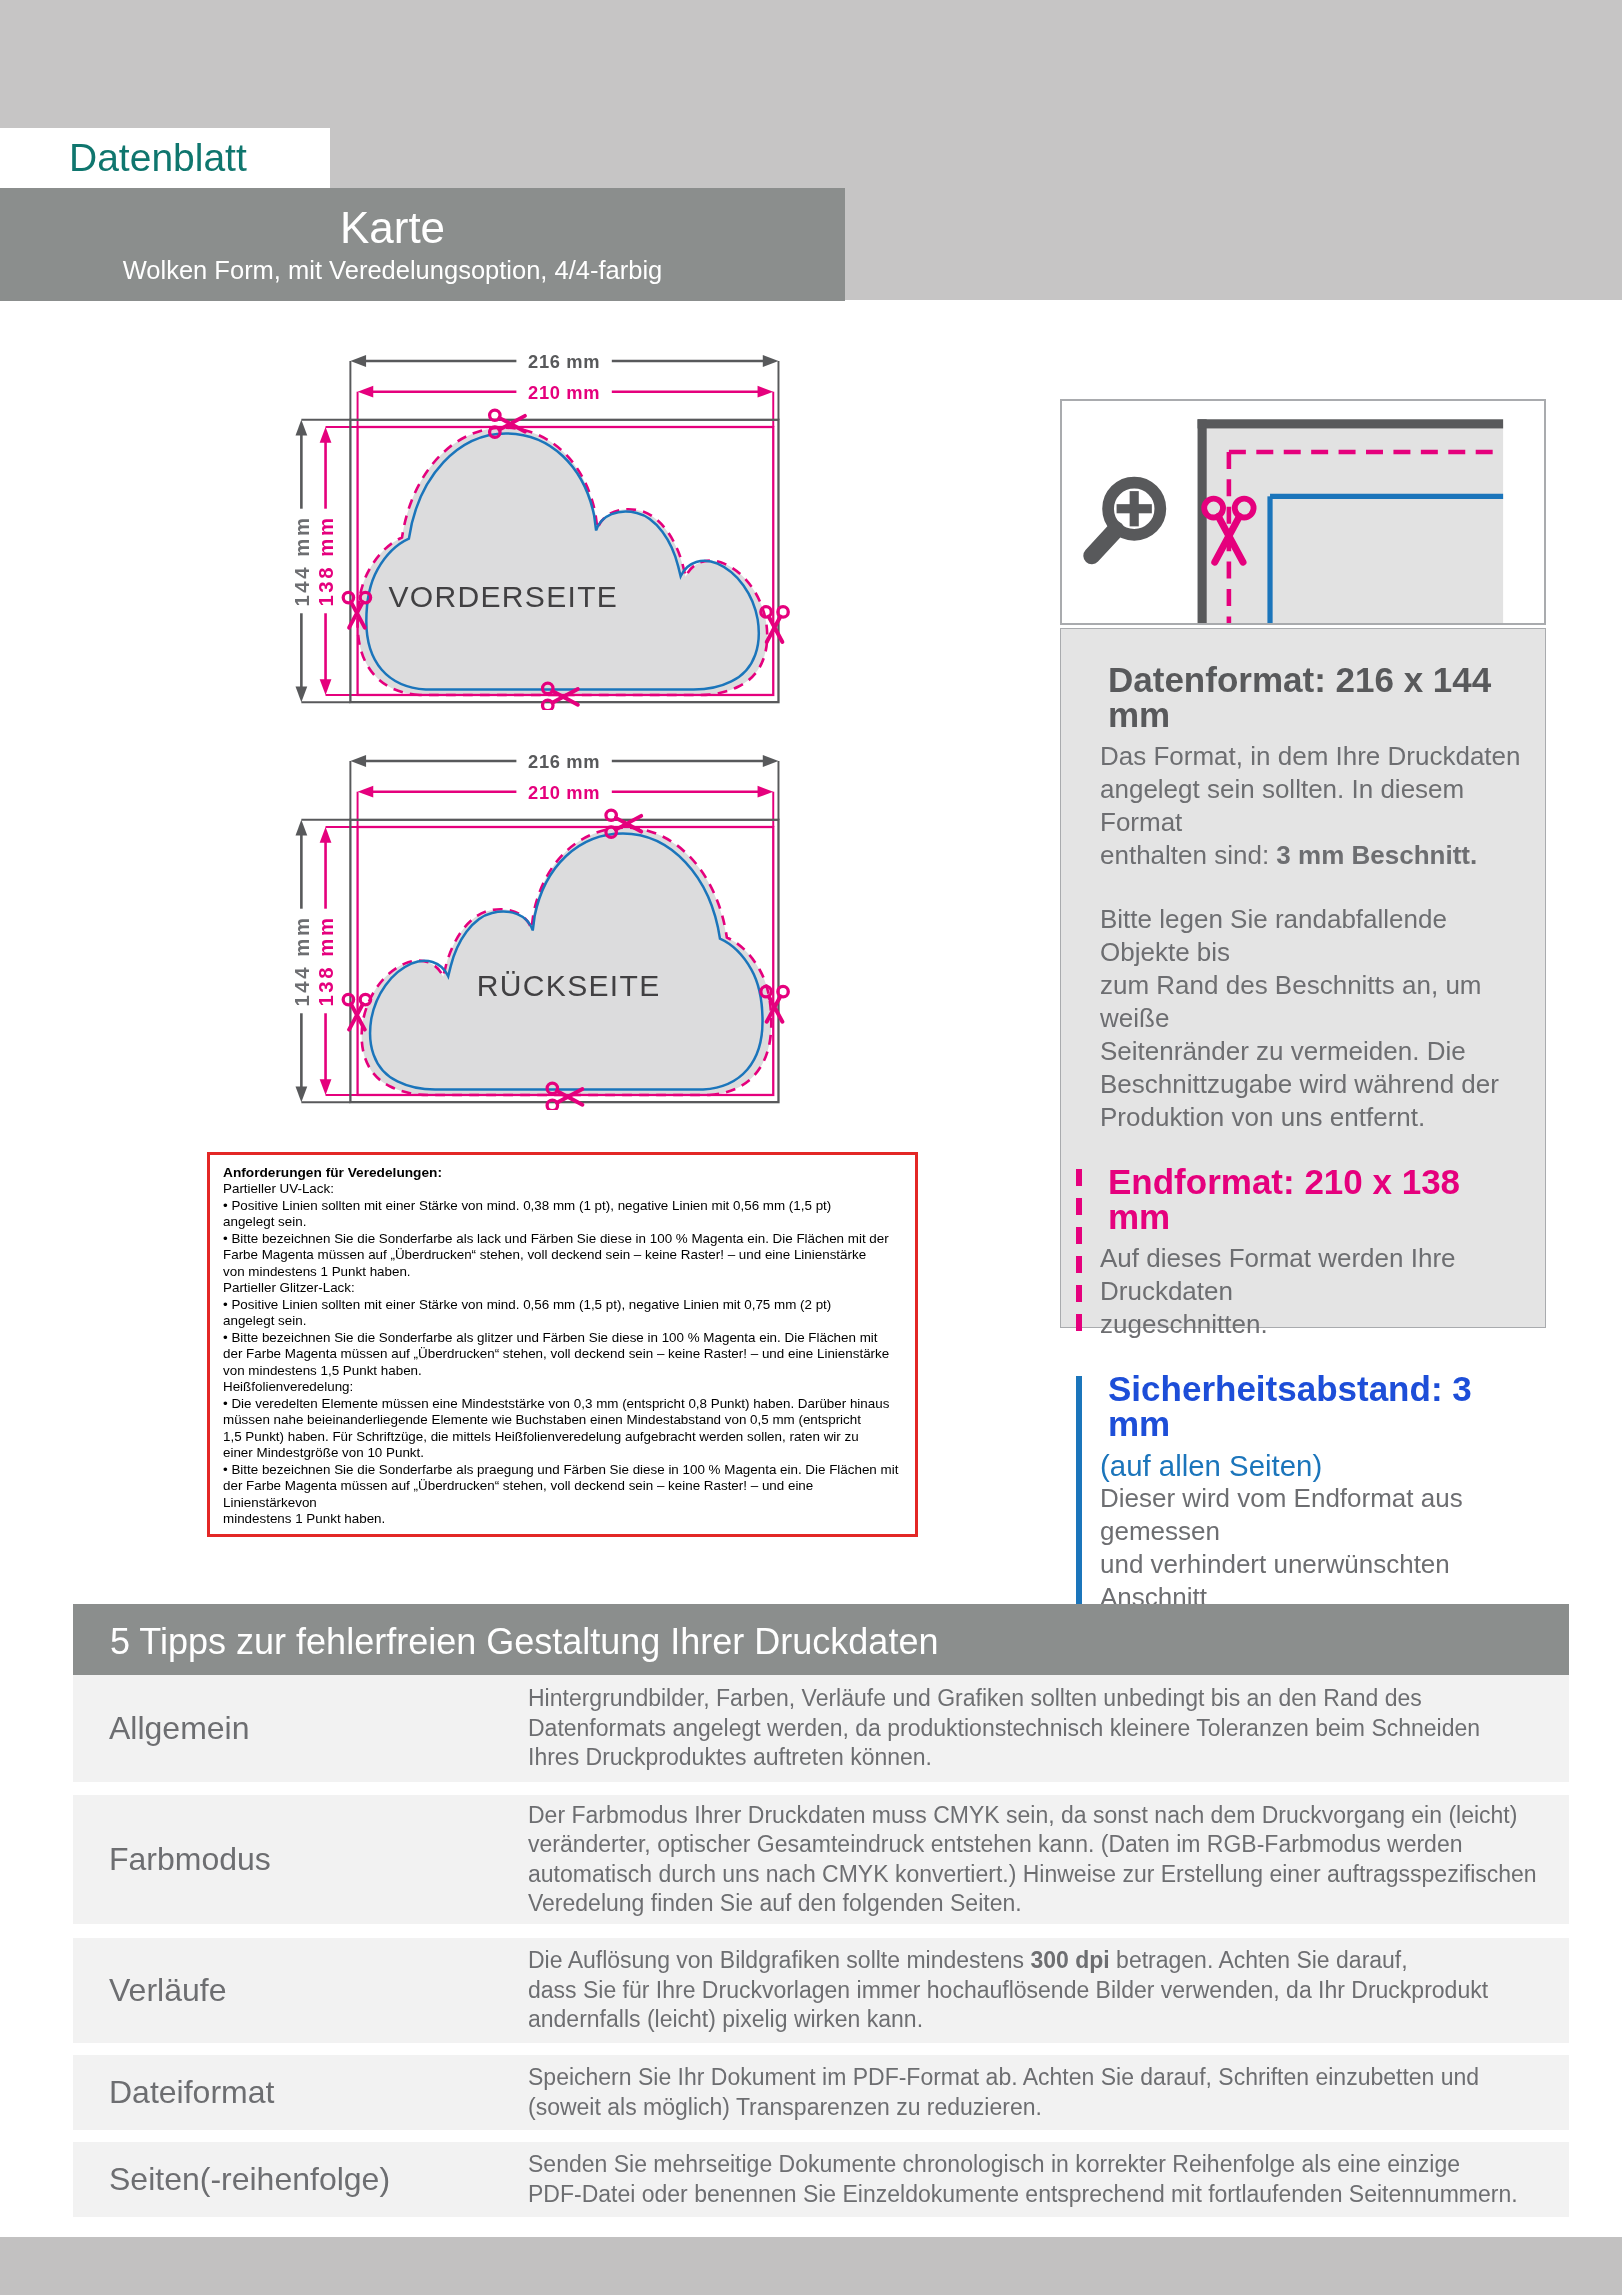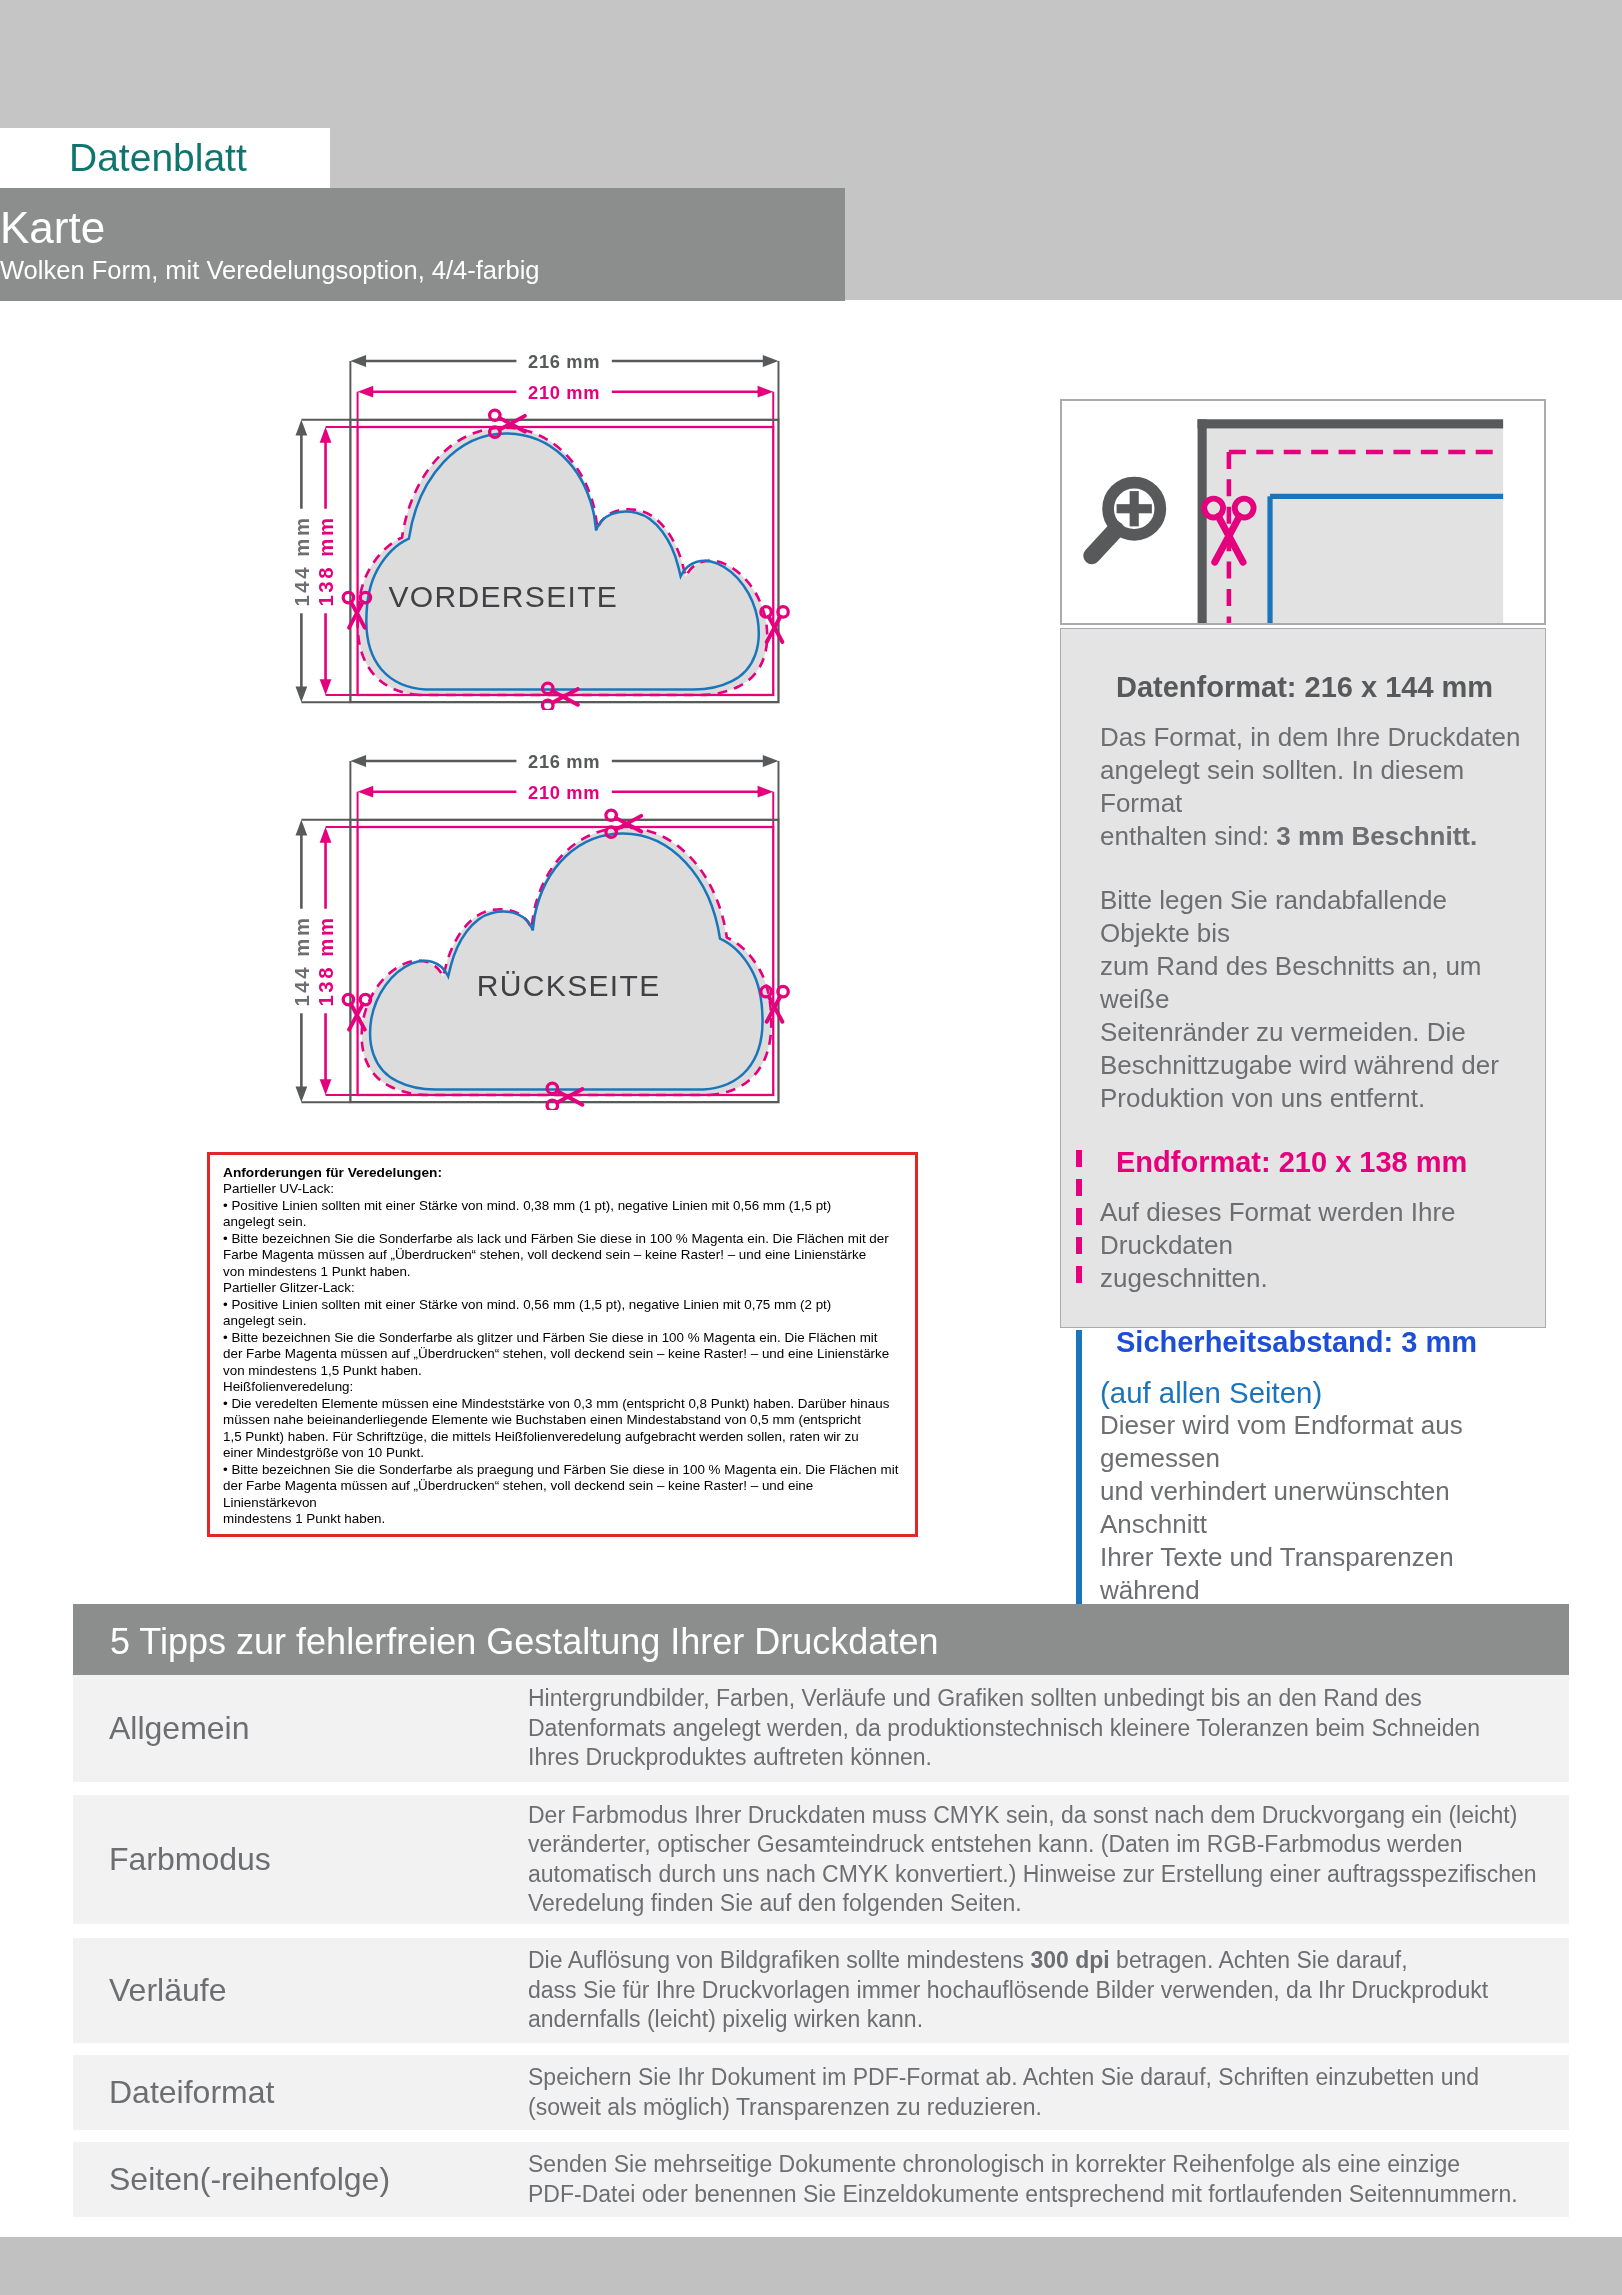--- a/index.html
+++ b/index.html
@@ -6,40 +6,40 @@
   .page {
     position:relative; width:1623px; height:2295px; background:#ffffff;
     font-family:"Liberation Sans", sans-serif; overflow:hidden;
   }
   
   .top-band { position:absolute; left:0; top:0; width:1623px; height:300px; background:#c6c5c5; }
   .title-box { position:absolute; left:0; top:128px; width:330px; height:60px; background:#ffffff;
     display:flex; align-items:center; padding-left:69px; box-sizing:border-box; }
   .title-box span { font-size:39px; color:#0f766e; }
   .header-bar { position:absolute; left:0; top:188px; width:845px; height:113px; background:#8b8e8d;
-    display:flex; flex-direction:column; align-items:flex-start; justify-content:center;
+    display:flex; flex-direction:column; align-items:center; justify-content:center;
     padding-right:60px; box-sizing:border-box; color:#ffffff; }
   .header-product { font-size:44px; line-height:48px; }
   .header-subtitle { font-size:25.5px; line-height:30px; margin-top:2.6px; }
   
   .diagram { position:absolute; left:281px; width:510px; height:366px; }
   .diagram.front { top:344px; }
   .diagram.back  { top:744px; }
   
   .req-box { position:absolute; left:207px; top:1152px; width:711px; height:385px;
     background:#ffffff; border:3.3px solid #e32726; box-sizing:border-box; padding:9.2px 13px; color:#000; }
   .req-title { font-size:13.7px; font-weight:bold; line-height:17px; }
   .req-body  { font-size:13.4px; line-height:16.5px; white-space:pre-line; }
   
   .zoom-box { position:absolute; left:1060px; top:399px; width:486px; height:226px;
     background:#ffffff; border:2px solid #a9abae; box-sizing:border-box; }
   .info-panel { position:absolute; left:1060px; top:628px; width:486px; height:700px;
     background:#e4e4e4; border:1.3px solid #a9abae; box-sizing:border-box;
     padding:25px 22px 0 39px; color:#6d6e71; }
-  .info-h { font-size:29px; font-weight:bold; color:#58595b; line-height:35px; margin:16px; }
+  .info-h { font-size:35px; font-weight:bold; color:#58595b; line-height:35px; margin:8px; }
   .info-h.magenta { color:#e5007d; }
   .info-h.blue { color:#1d4ed8; }
   .info-sub { font-size:29.4px; color:#1b75bb; line-height:33px; }
   .info-body { font-size:26px; line-height:33px; white-space:pre-line; }
   .info-section { position:relative; }
   .info-section + .info-section { margin-top:30px; }
   .gap-para { margin-top:31px; }
   .marker { position:absolute; left:-23.6px; top:5.2px; bottom:3.9px; width:5.2px; }
   .marker.dashed { background:repeating-linear-gradient(to bottom,#e5007d 0 17px,transparent 17px 29px); }
   .marker.solid { background:#1b75bb; }

